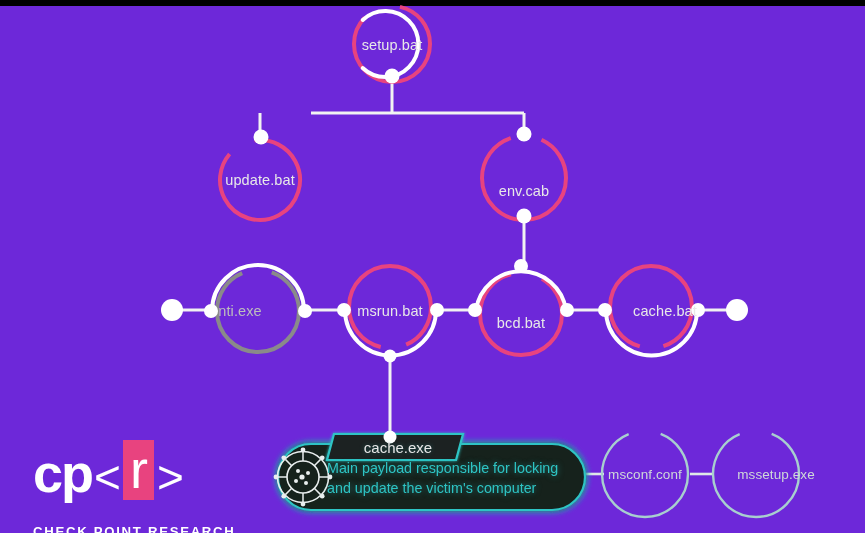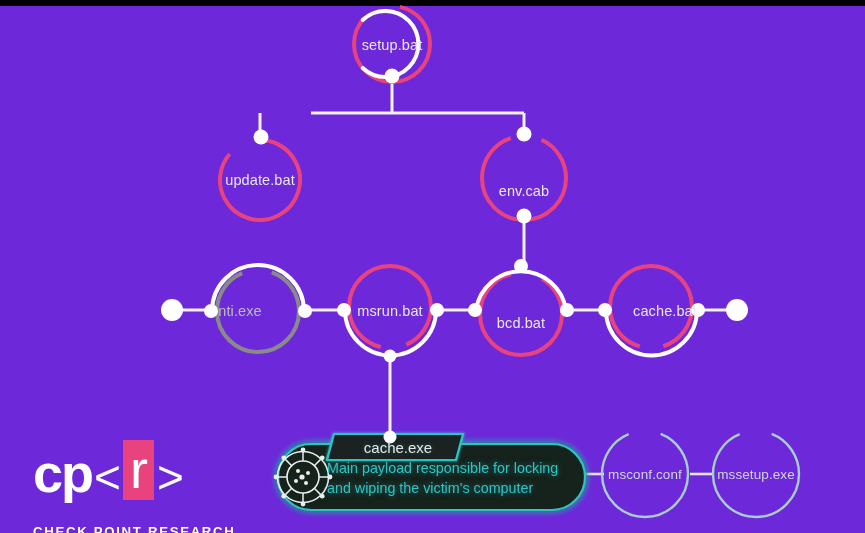--- a/index.html
+++ b/index.html
@@ -251,26 +251,26 @@
   </svg>
 
   <div class="node-label" style="left:392px; top:45px;">setup.bat</div>
   <div class="node-label" style="left:260px; top:180px;">update.bat</div>
   <div class="node-label" style="left:524px; top:191px;">env.cab</div>
   <div class="node-label dim" style="left:240px; top:311px;">nti.exe</div>
   <div class="node-label" style="left:390px; top:311px;">msrun.bat</div>
   <div class="node-label" style="left:521px; top:311px;margin-top:12px;">bcd.bat</div>
   <div class="node-label" style="left:651px; top:311px;margin-left:14px;">cache.bat</div>
   <div class="node-label teal" style="left:645px; top:474px;">msconf.conf</div>
-  <div class="node-label teal" style="left:756px; top:474px;">mssetup.exe</div>
+  <div class="node-label teal" style="left:776px; top:474px;">mssetup.exe</div>
 
   <div id="callout-tag-label">cache.exe</div>
   <div id="callout-text">
     <div>Main payload responsible for locking</div>
-    <div>and wiping the victim's computer</div>
+    <div>and update the victim's computer</div>
   </div>
 
   <div id="logo">
     <div id="logo-mark">
       <span class="cp">cp</span>
       <span class="lt">&lt;</span>
       <span class="r-box">r</span>
       <span class="gt">&gt;</span>
     </div>
     <div id="logo-sub">CHECK POINT RESEARCH</div>

